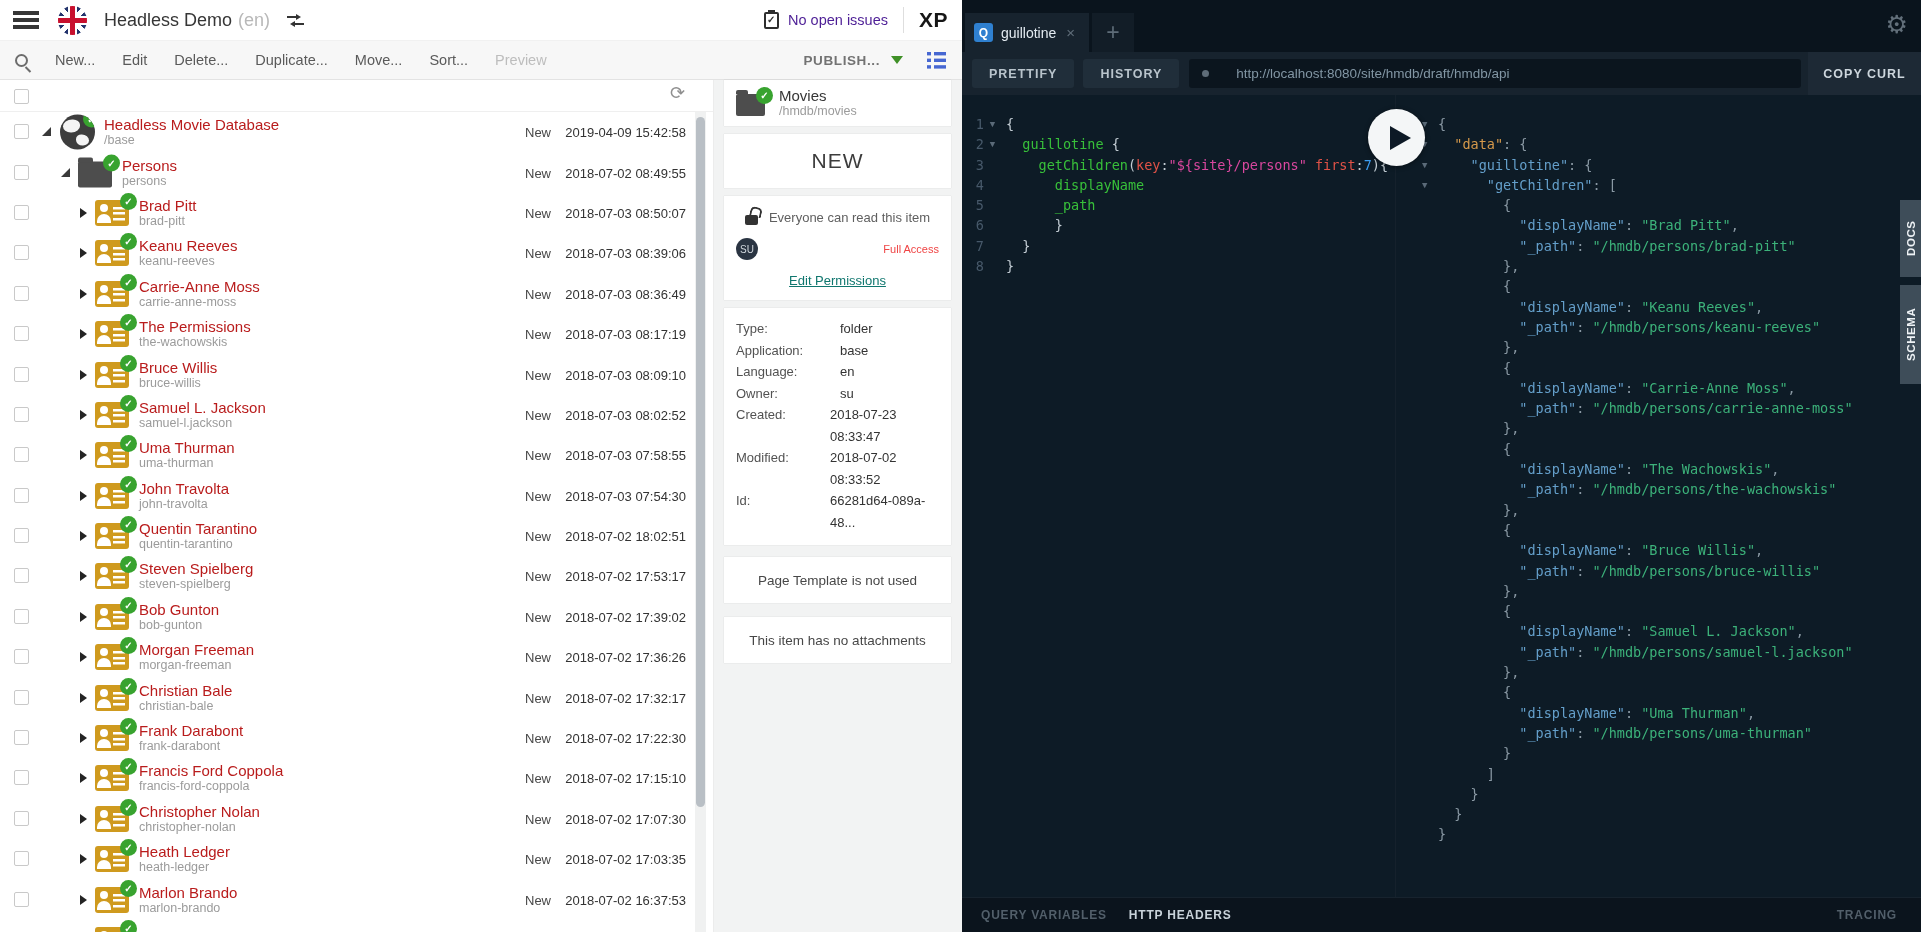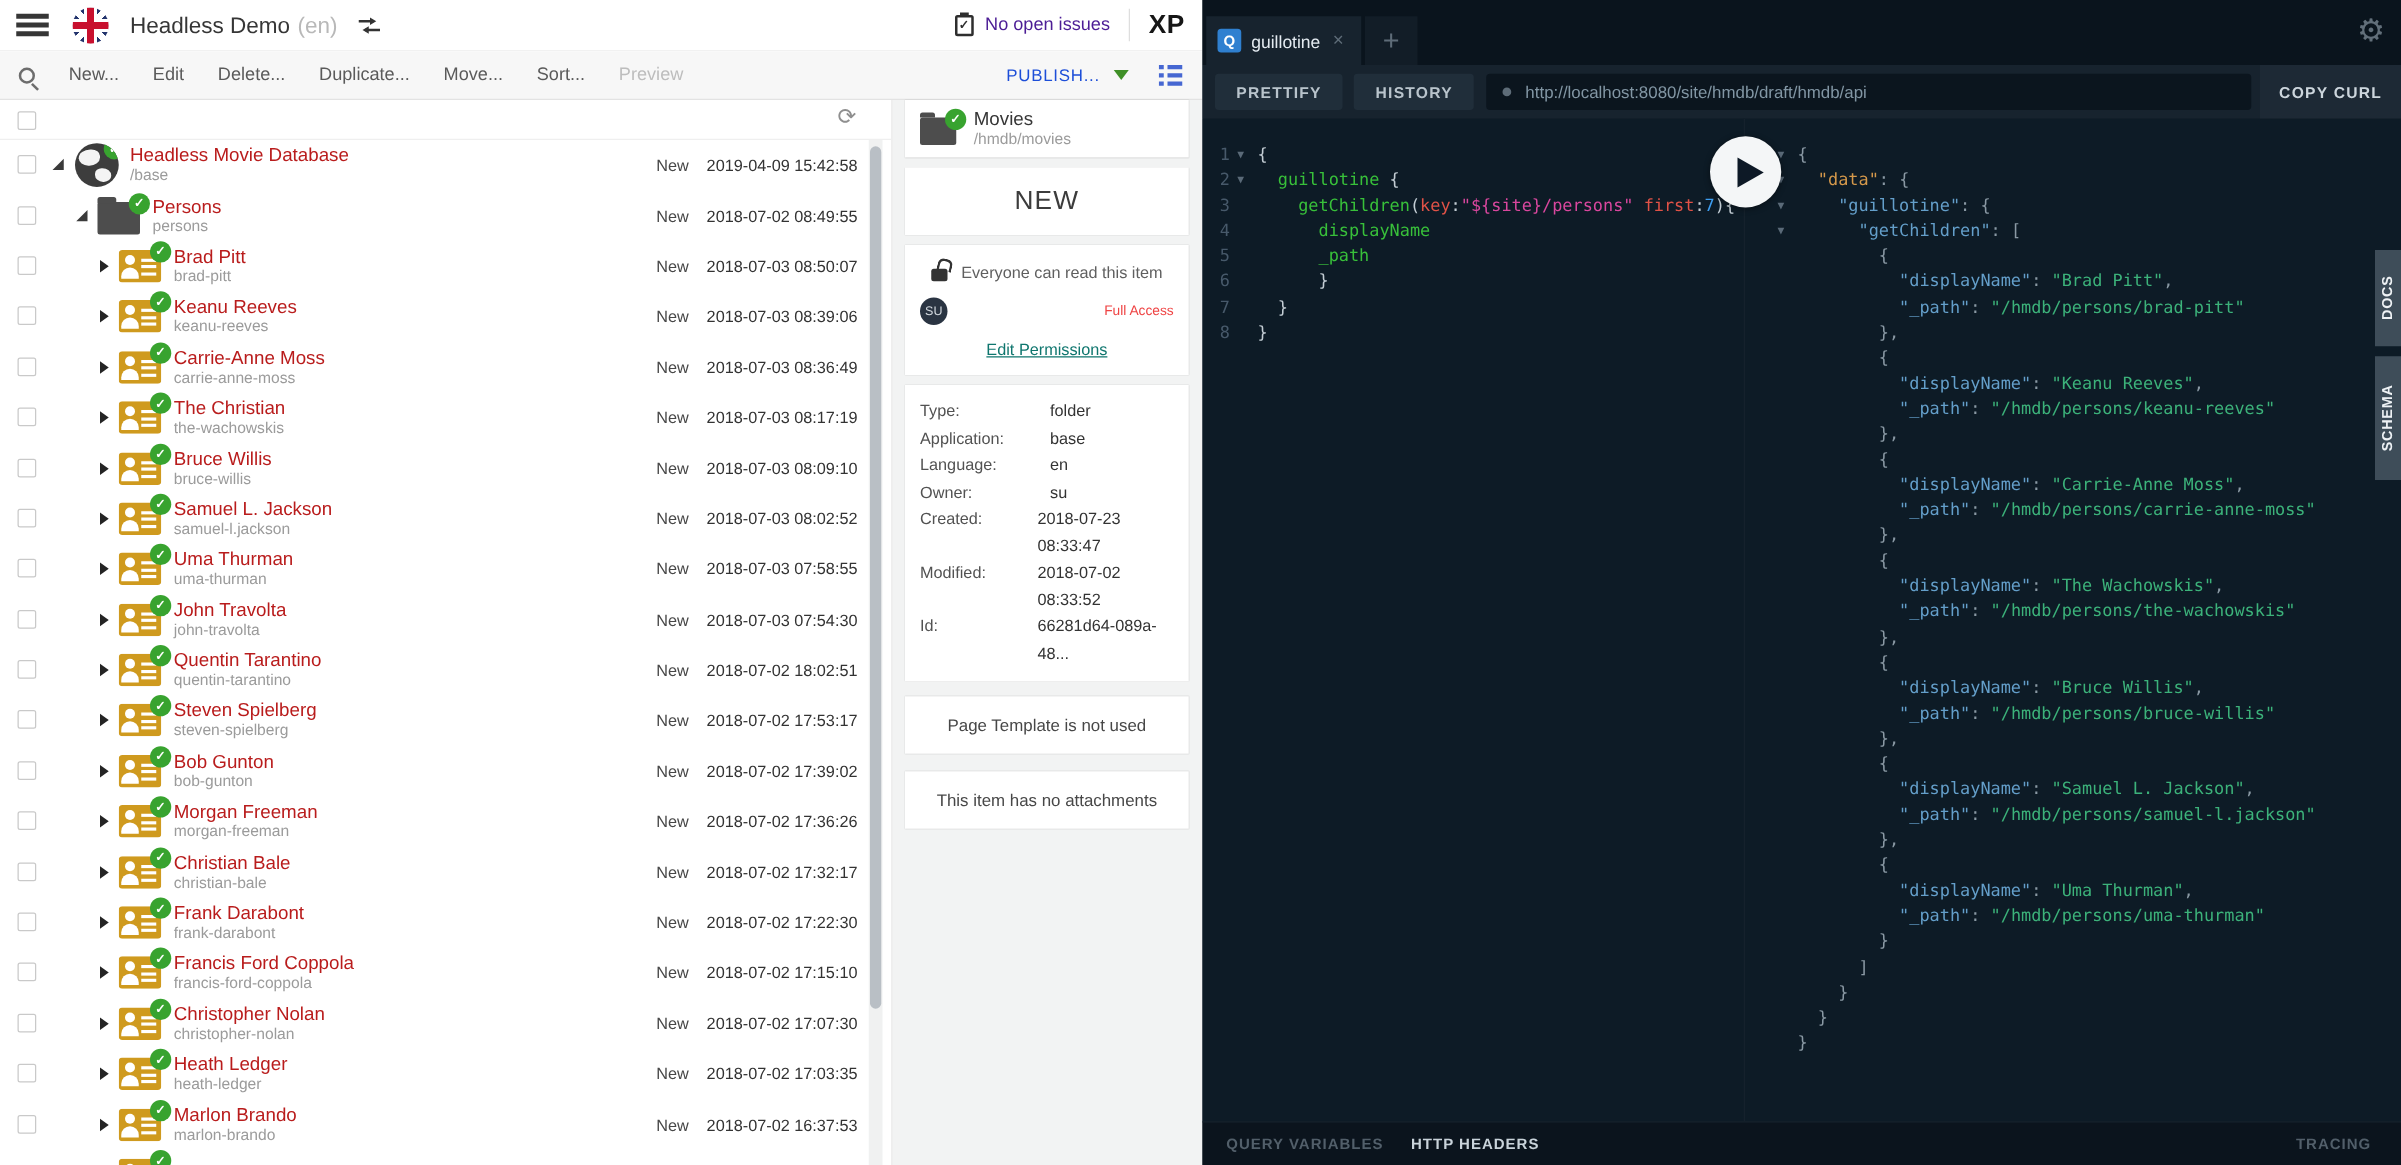--- a/index.html
+++ b/index.html
@@ -35,21 +35,21 @@
 
   .app-toolbar{position:absolute;left:0;top:41px;width:962px;height:39px;background:#f7f7f7;
                border-bottom:1px solid #e3e3e3;display:flex;align-items:center}
   .search-ic{width:13px;height:13px;border:2px solid #6d6d6d;border-radius:50%;position:relative;
              margin-left:15px}
   .search-ic::after{content:"";position:absolute;left:10px;top:10px;width:2px;height:7px;background:#6d6d6d;
                     transform:rotate(-45deg)}
   .tb-items{display:flex;align-items:center}
   .tbi{font-size:14.5px;color:#5a5a5a;margin-left:27px;cursor:pointer}
   .tbi.dis{color:#bdbdbd;cursor:default}
-  .publish{margin-left:auto;font-size:13.5px;font-weight:normal;letter-spacing:0.6px;color:#1d4ed8;cursor:pointer}
+  .publish{margin-left:auto;font-size:13.5px;font-weight:bold;letter-spacing:0.6px;color:#737373;cursor:pointer}
   .pub-caret{width:0;height:0;border-left:6px solid transparent;border-right:6px solid transparent;
              border-top:8px solid #3f9027;margin-left:11px;cursor:pointer}
   .gridview-ic{margin:0 16px 0 24px;cursor:pointer}
 
   
   .grid{position:absolute;left:0;top:80px;width:713px;height:852px;background:#fff;overflow:hidden}
   .grid-head{position:absolute;left:0;top:0;width:713px;height:32px;border-bottom:1px solid #efefef}
   .cb{width:15px;height:15px;border:1px solid #c9c9c9;border-radius:2px;background:#fff}
   .head-cb{position:absolute;left:14px;top:9px}
   .refresh{position:absolute;left:670px;top:2px;font-size:18px;color:#8f8f8f;cursor:pointer}
@@ -143,21 +143,21 @@
   .tab-close{color:#5e6c78;font-size:15px;margin-left:2px;cursor:pointer}
   .pg-plustab{position:absolute;left:130px;top:13px;width:42px;height:39px;background:#121d27;
               color:#5e6c78;font-size:23px;display:flex;align-items:center;justify-content:center;cursor:pointer}
   .gear{position:absolute;right:13px;top:10px;font-size:25px;color:#626f7a;cursor:pointer}
   .pg-toolbar{position:absolute;left:0;top:52px;right:0;height:43px;background:#17232e;
               display:flex;align-items:center}
   .pbtn{height:29px;padding:0 17px;margin-left:10px;background:#202e3a;border-radius:3px;color:#b9c4cc;
         font-size:12.5px;font-weight:bold;letter-spacing:1px;display:flex;align-items:center;cursor:pointer}
   .pbtn + .pbtn{margin-left:9px}
   .urlbar{height:29px;flex:1;margin-left:10px;margin-right:7px;background:#0b151e;border-radius:3px;
-          display:flex;align-items:center;padding:0 13px;gap:11px}
+          display:flex;align-items:center;padding:0 13px;gap:27px}
   .urldot{width:7px;height:7px;border-radius:50%;background:#5e6c78;flex:none}
   .urltext{color:#8296a4;font-size:13.5px;white-space:nowrap}
   .copycurl{width:113px;height:43px;background:#1d2935;color:#cdd6dd;font-size:12.5px;font-weight:bold;
             letter-spacing:1px;display:flex;align-items:center;justify-content:center;cursor:pointer}
 
   .pg-editor{position:absolute;left:0;top:95px;right:0;bottom:35px;background:#0d1b26;overflow:hidden}
   .qpane{position:absolute;left:0;top:0;width:433px;height:100%;overflow:hidden}
   .qlines{padding-top:19px}
   .codeline{display:flex;white-space:pre;font-family:"DejaVu Sans Mono",monospace;
             font-size:13.5px;line-height:20.3px}
@@ -320,21 +320,21 @@
         </div>
         <div class="grow d2">
           <div class="cb row-cb"></div>
           <div class="tri-closed rowarrow"></div>
           <div class="iconwrap">
             <div class="ic ic-person">
               <div class="badge"></div>
             </div>
           </div>
           <div class="namewrap">
-            <div class="rname">The Christian</div>
+            <div class="rname">The Permissions</div>
             <div class="rpath">the-wachowskis</div>
           </div>
           <div class="rstatus">New</div>
           <div class="rdate">2018-07-03 08:17:19</div>
         </div>
         <div class="grow d2">
           <div class="cb row-cb"></div>
           <div class="tri-closed rowarrow"></div>
           <div class="iconwrap">
             <div class="ic ic-person">

